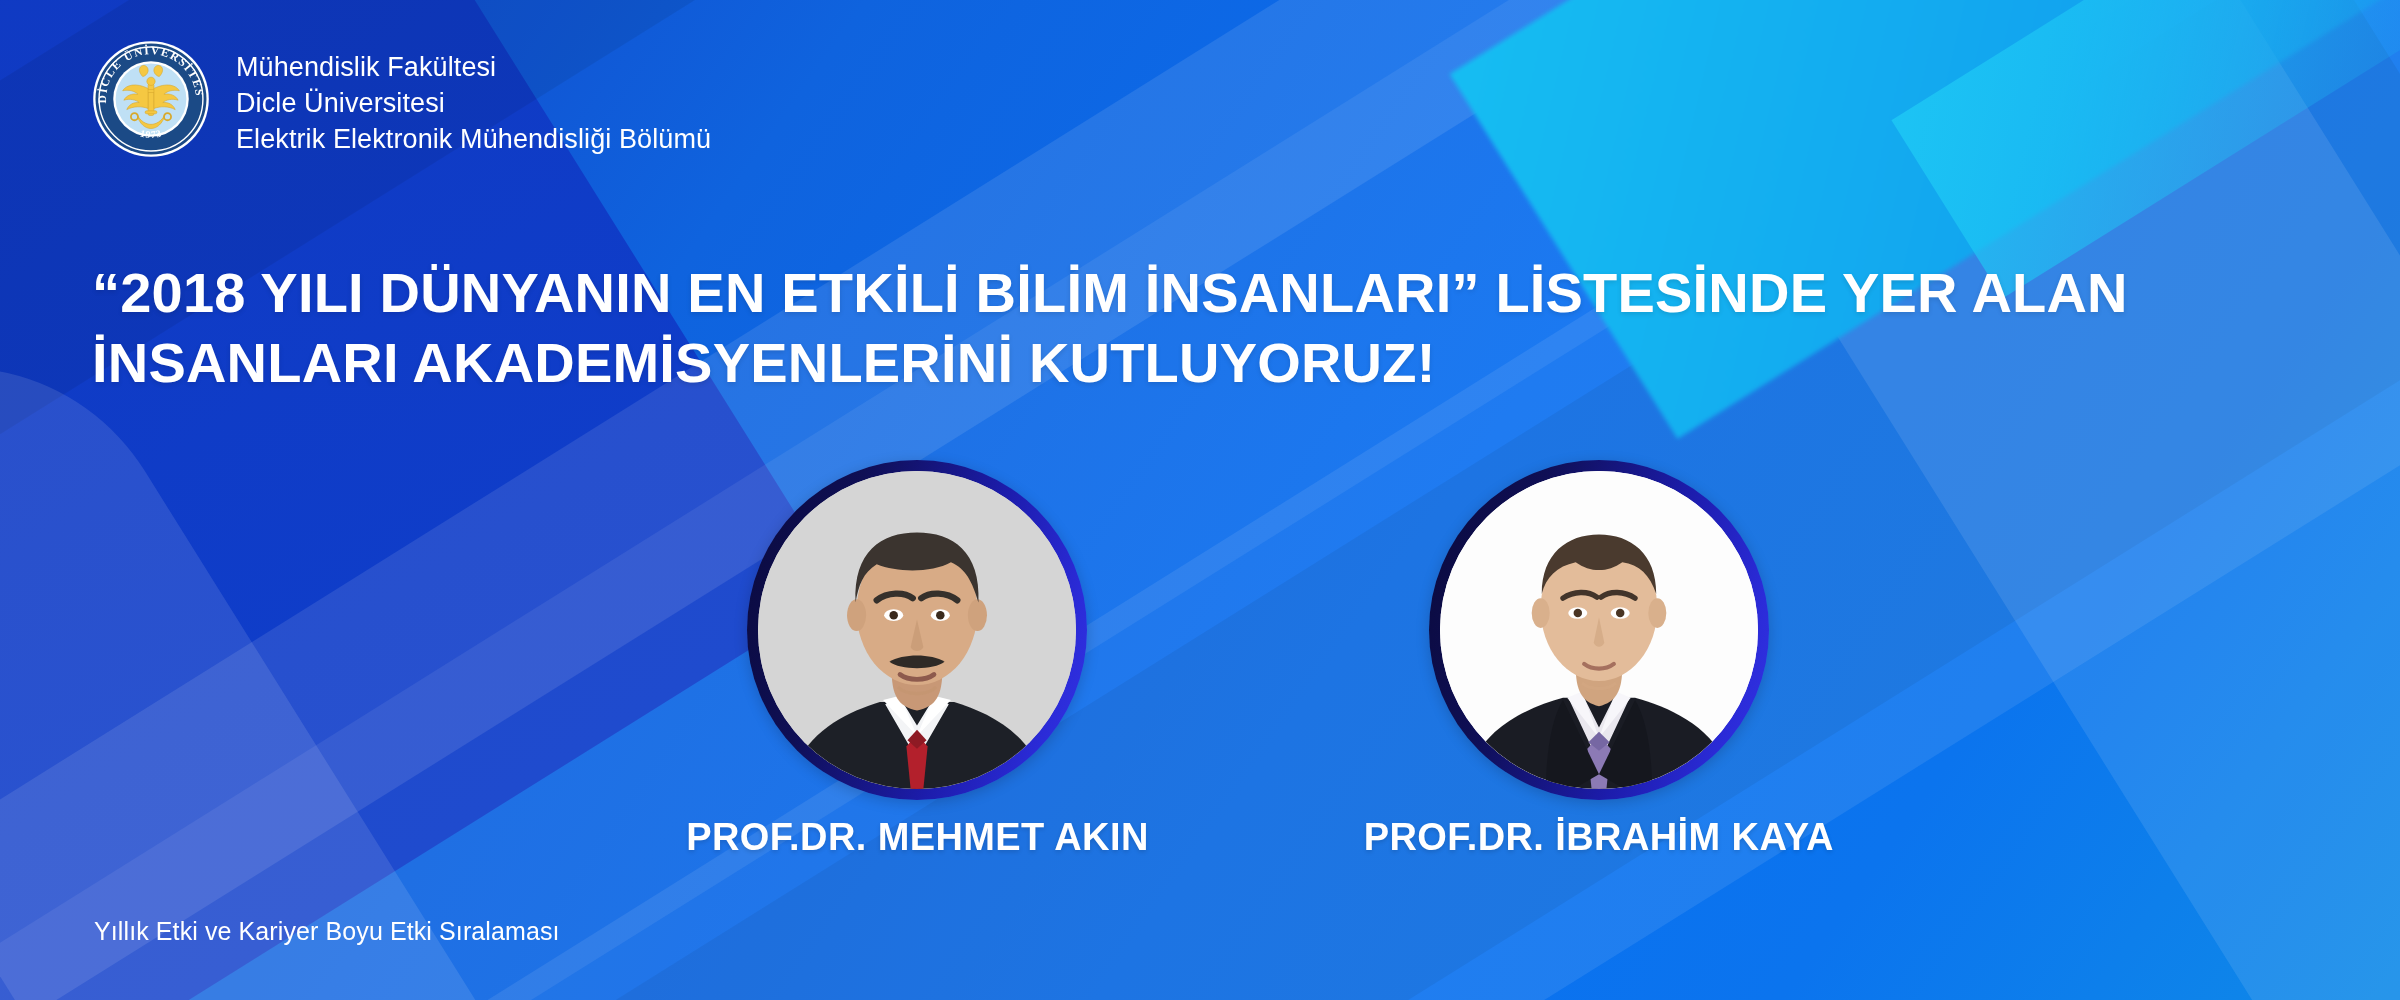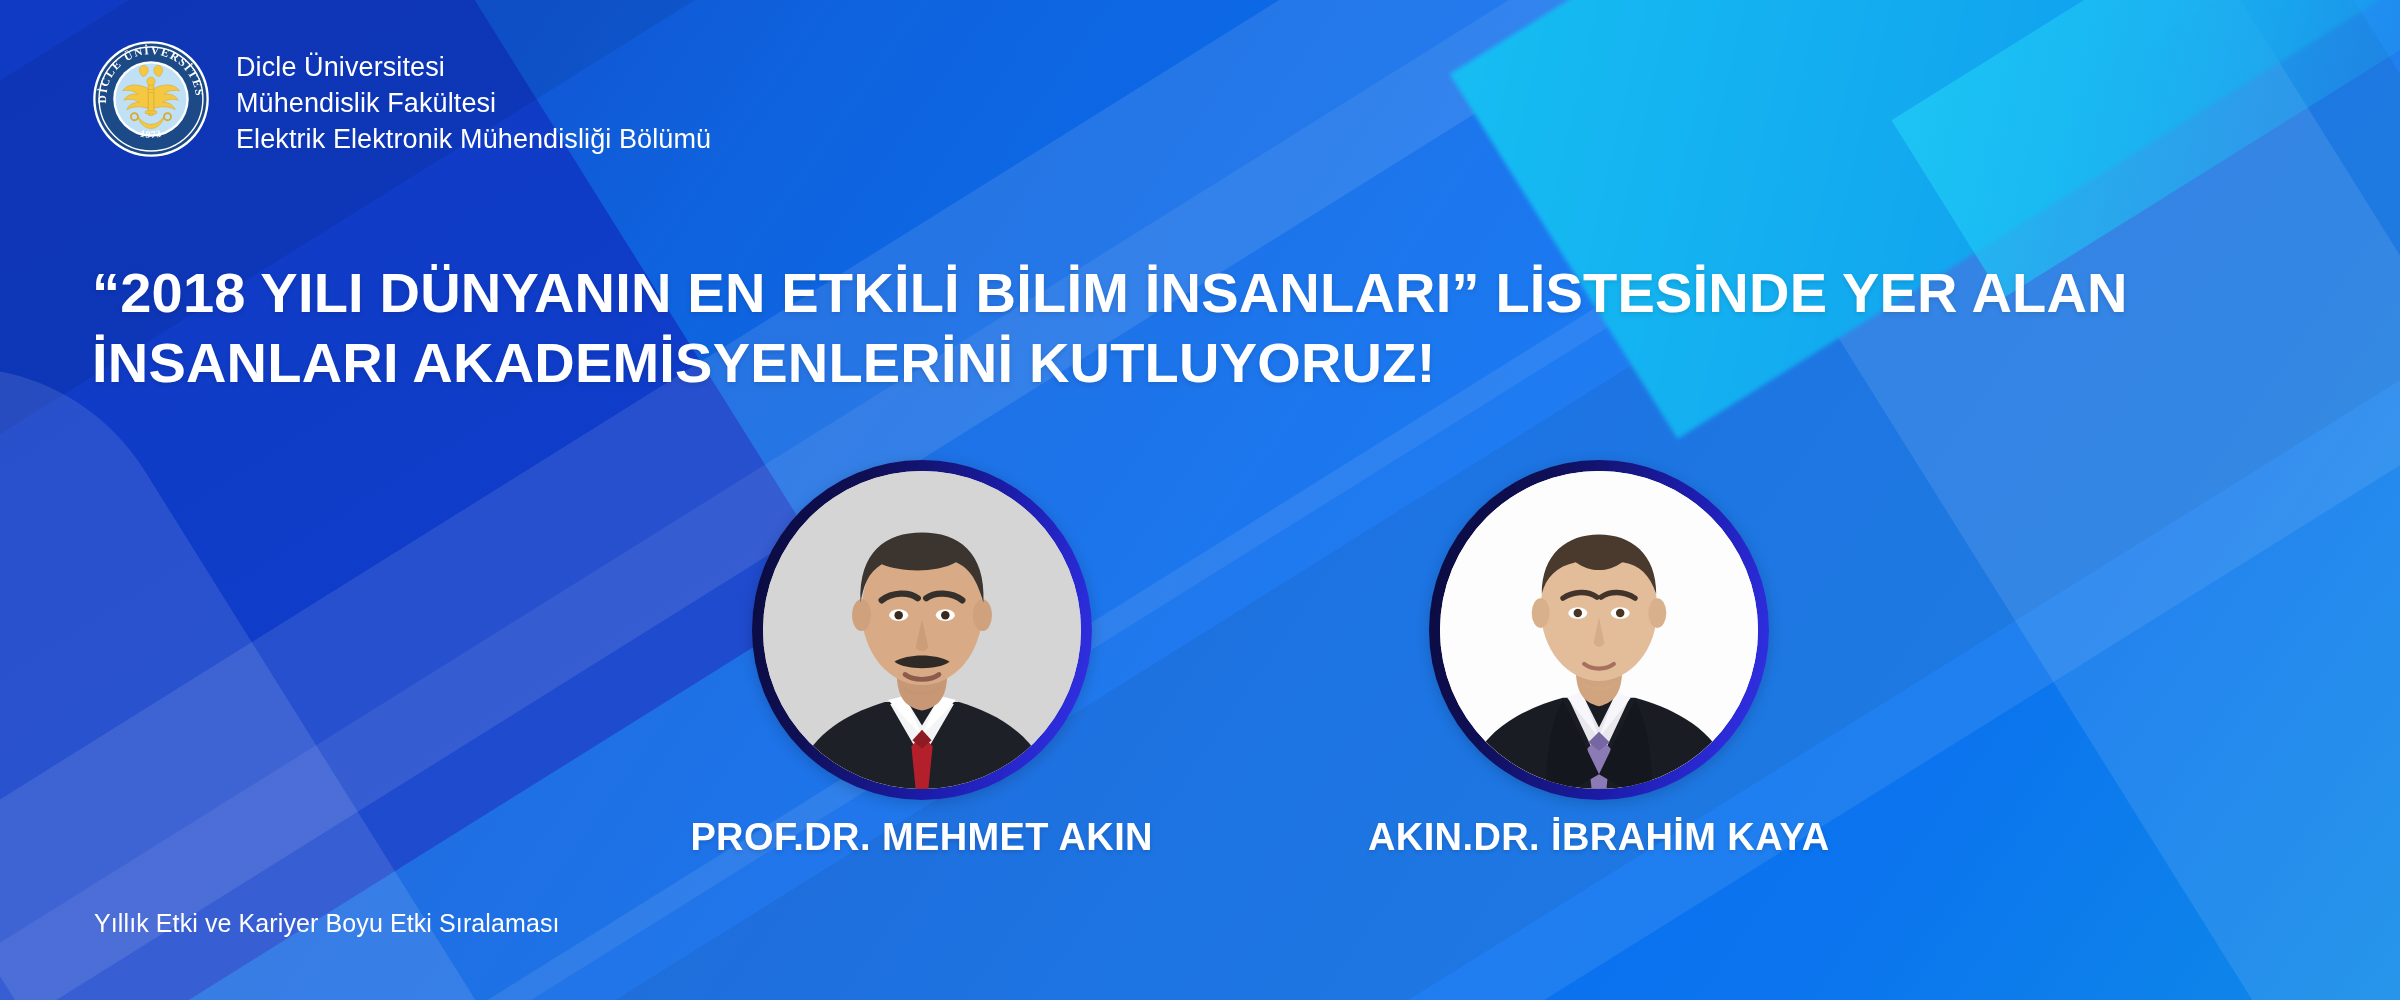--- a/index.html
+++ b/index.html
@@ -169,21 +169,21 @@
     font-size:38px;
     font-weight:700;
     letter-spacing:0.4px;
     white-space:nowrap;
     text-shadow:0 2px 4px rgba(0,0,0,0.14);
   }
 
   
   .footer-note{
     position:absolute;
-    left:94px; bottom:62px;
+    left:94px; bottom:54px;
     z-index:6;
     color:#ffffff;
     font-size:25px;
     font-weight:400;
     letter-spacing:0.1px;
   }
 </style>
 </head>
 <body>
 
@@ -243,22 +243,22 @@
 
           <path d="M76 126 C 80 142, 90 150, 100 150 C 110 150, 120 142, 124 126
                    C 118 138, 108 143, 100 143 C 92 143, 82 138, 76 126 Z"></path>
           <circle cx="72" cy="130" r="6" fill="none" stroke="#d8a92c" stroke-width="3"></circle>
           <circle cx="128" cy="130" r="6" fill="none" stroke="#d8a92c" stroke-width="3"></circle>
         </g>
       </svg>
     </div>
 
     <div class="org-lines">
+      <span>Mühendislik Fakültesi</span>
       <span>Dicle Üniversitesi</span>
-      <span>Mühendislik Fakültesi</span>
       <span>Elektrik Elektronik Mühendisliği Bölümü</span>
     </div>
   </div>
 
   <h1 class="headline">
     <span class="l1">“2018 YILI DÜNYANIN EN ETKİLİ BİLİM İNSANLARI” LİSTESİNDE YER ALAN</span>
     <span class="l2">İNSANLARI AKADEMİSYENLERİNİ KUTLUYORUZ!</span>
   </h1>
 
   <div class="people">
@@ -347,20 +347,20 @@
             <circle cx="130" cy="134" r="4" fill="#4a3524"></circle>
             <circle cx="170" cy="134" r="4" fill="#4a3524"></circle>
 
             <path d="M150 138 L145 162 C 147 167, 153 167, 155 162 Z" fill="#d6ad89"></path>
 
             <path d="M136 182 C 144 188, 156 188, 164 182" stroke="#a5705e" stroke-width="4" fill="none" stroke-linecap="round"></path>
             <path d="M134 200 C 142 207, 158 207, 166 200" stroke="#d3a782" stroke-width="3" fill="none" opacity=".7"></path>
           </svg>
         </div>
       </div>
-      <div class="person-name">AKIN.DR. İBRAHİM KAYA</div>
+      <div class="person-name">PROF.DR. İBRAHİM KAYA</div>
     </div>
 
   </div>
 
   <div class="footer-note">Yıllık Etki ve Kariyer Boyu Etki Sıralaması</div>
 
 </div>
 
 </body></html>

